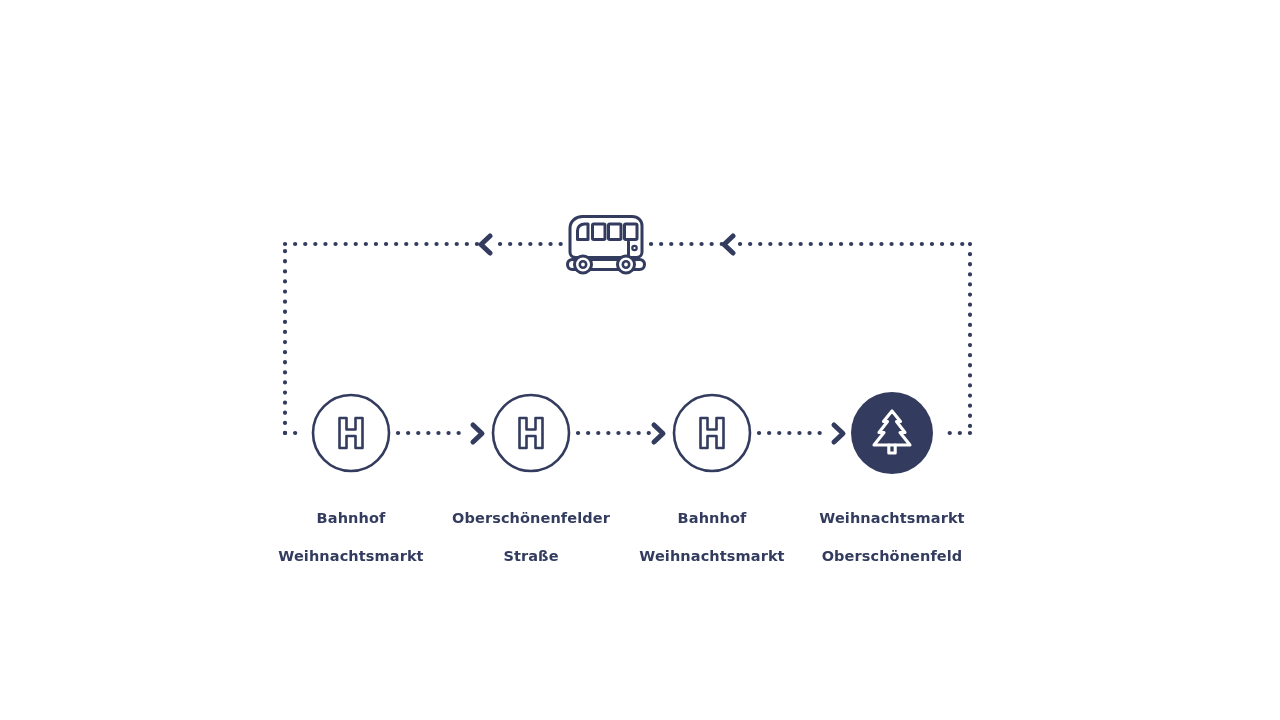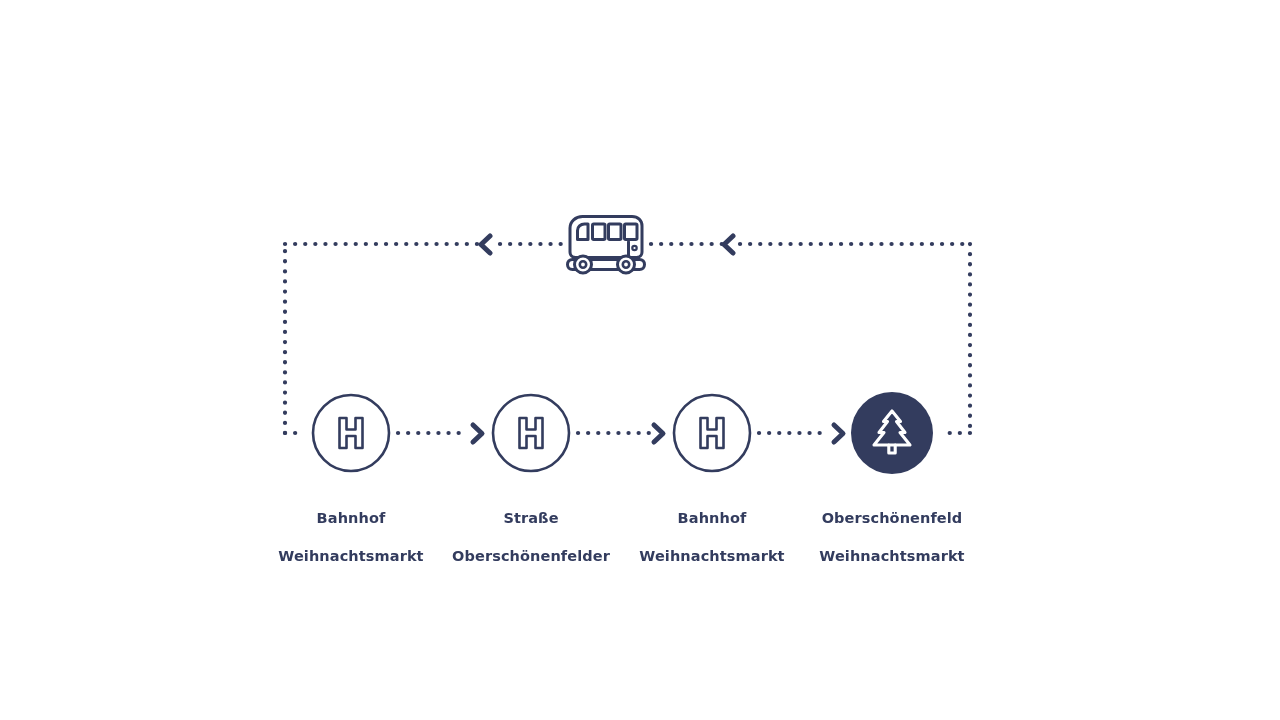--- a/index.html
+++ b/index.html
@@ -193,27 +193,27 @@
       </g>
     </g>
   </svg>
 
   <div class="stop-label" style="left:351px; top:490px; width:190px;">
     <div>Bahnhof</div>
     <div>Weihnachtsmarkt</div>
   </div>
 
   <div class="stop-label" style="left:531px; top:490px; width:200px;">
+    <div>Oberschönenfelder</div>
     <div>Straße</div>
-    <div>Oberschönenfelder</div>
   </div>
 
   <div class="stop-label" style="left:712px; top:490px; width:190px;">
     <div>Bahnhof</div>
     <div>Weihnachtsmarkt</div>
   </div>
 
   <div class="stop-label" style="left:892px; top:490px; width:200px;">
+    <div>Weihnachtsmarkt</div>
     <div>Oberschönenfeld</div>
-    <div>Weihnachtsmarkt</div>
   </div>
 
 </div>
 
 </body></html>

